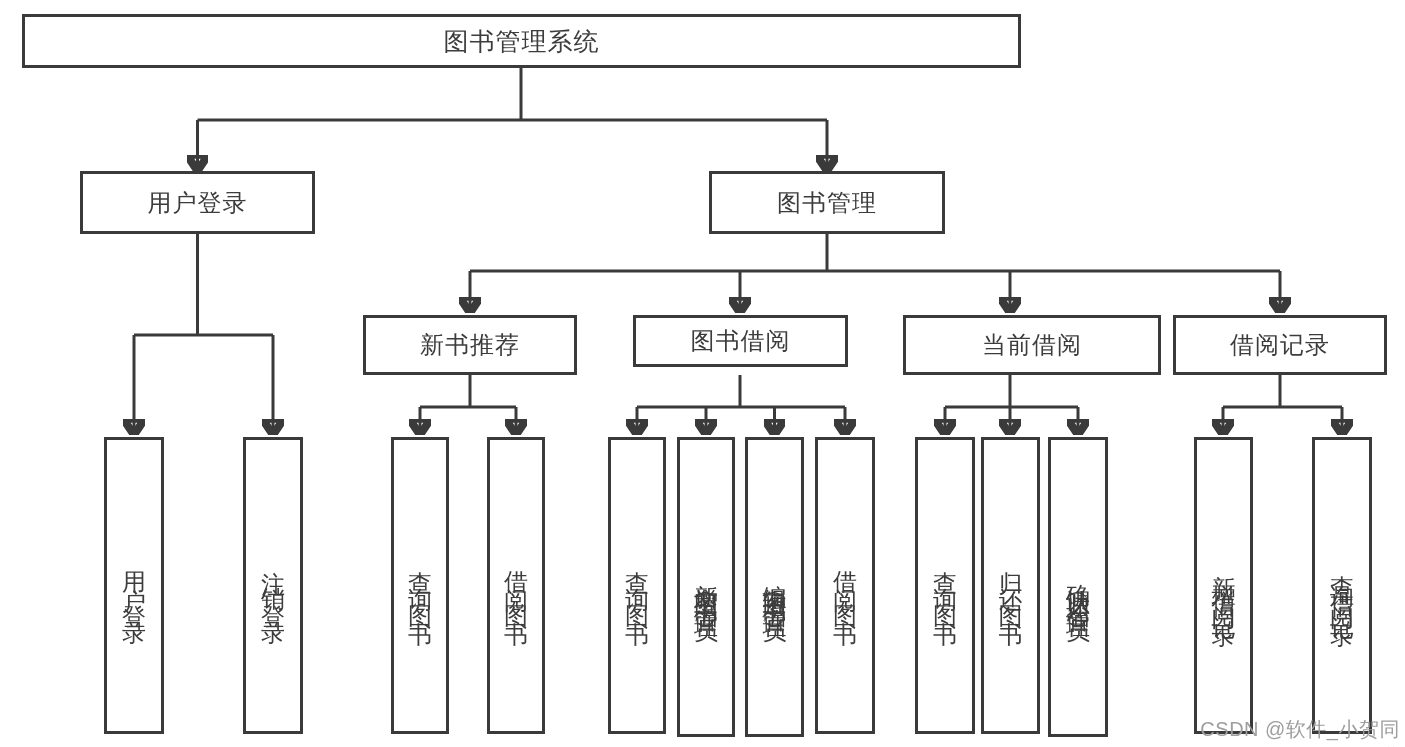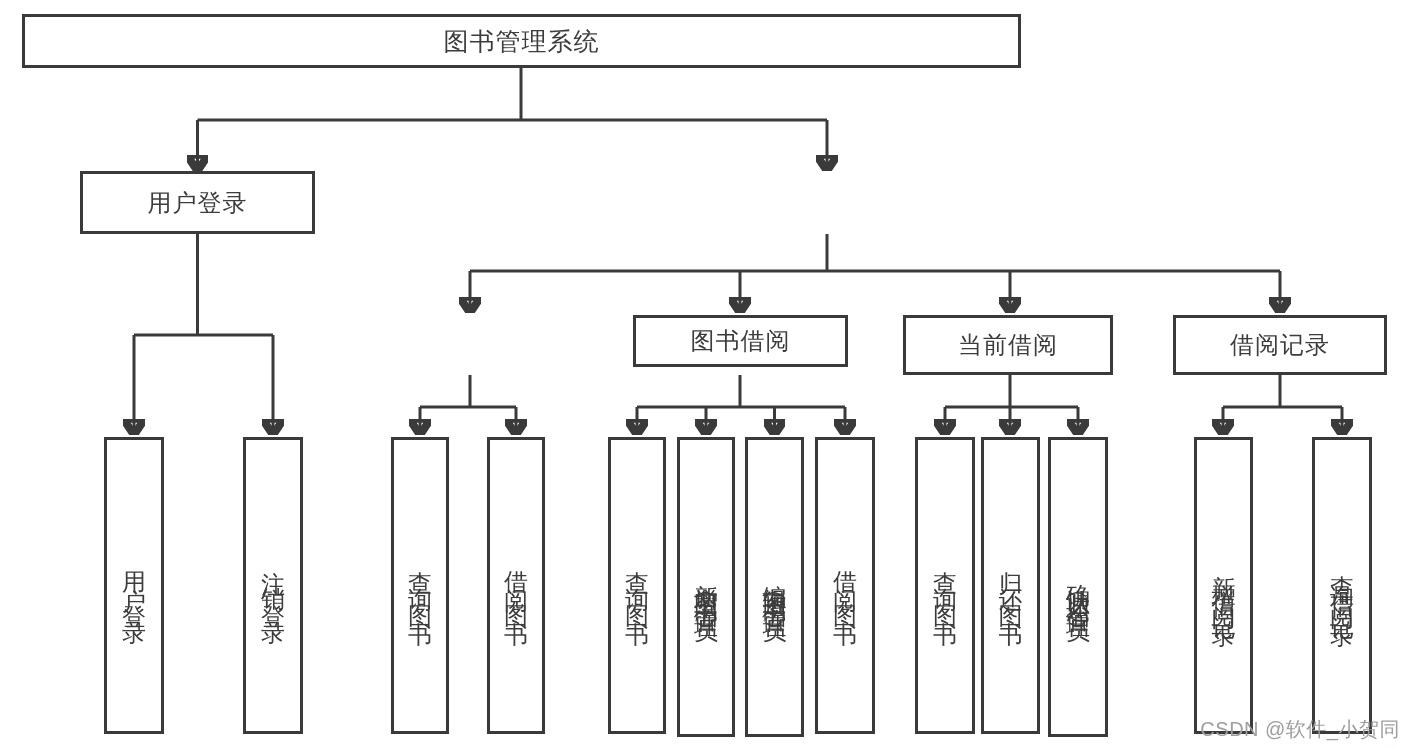--- a/index.html
+++ b/index.html
@@ -102,23 +102,25 @@
 
     <path d="M1280,375 V407"></path>
     <path d="M1223,407 H1342"></path>
     <path d="M1223,407 V433" marker-end="url(#ah)"></path>
     <path d="M1342,407 V433" marker-end="url(#ah)"></path>
   </svg>
 
   <div class="box root" style="left:22px;top:14px;width:999px;height:54px">图书管理系统</div>
 
   <div class="box" style="left:80px;top:171px;width:235px;height:63px">用户登录</div>
+  <div class="box" style="left:709px;top:171px;width:236px;height:63px">图书管理</div>
 
+  <div class="box" style="left:363px;top:315px;width:214px;height:60px">新书推荐</div>
   <div class="box" style="left:633px;top:315px;width:215px;height:52px">图书借阅</div>
-  <div class="box" style="left:903px;top:315px;width:210px;height:60px">当前借阅</div>
+  <div class="box" style="left:903px;top:315px;width:258px;height:60px">当前借阅</div>
   <div class="box" style="left:1173px;top:315px;width:214px;height:60px">借阅记录</div>
 
   <div class="box lv s4" style="left:104px;top:437px;width:60px;height:297px">用户登录</div>
   <div class="box lv s4" style="left:243px;top:437px;width:60px;height:297px">注销登录</div>
 
   <div class="box lv s4" style="left:391px;top:437px;width:58px;height:297px">查询图书</div>
   <div class="box lv s4" style="left:487px;top:437px;width:58px;height:297px">借阅图书</div>
 
   <div class="box lv s4" style="left:608px;top:437px;width:58px;height:297px">查询图书</div>
   <div class="box lv s9" style="left:677px;top:437px;width:58px;height:300px">新增图书（管理员）</div>

